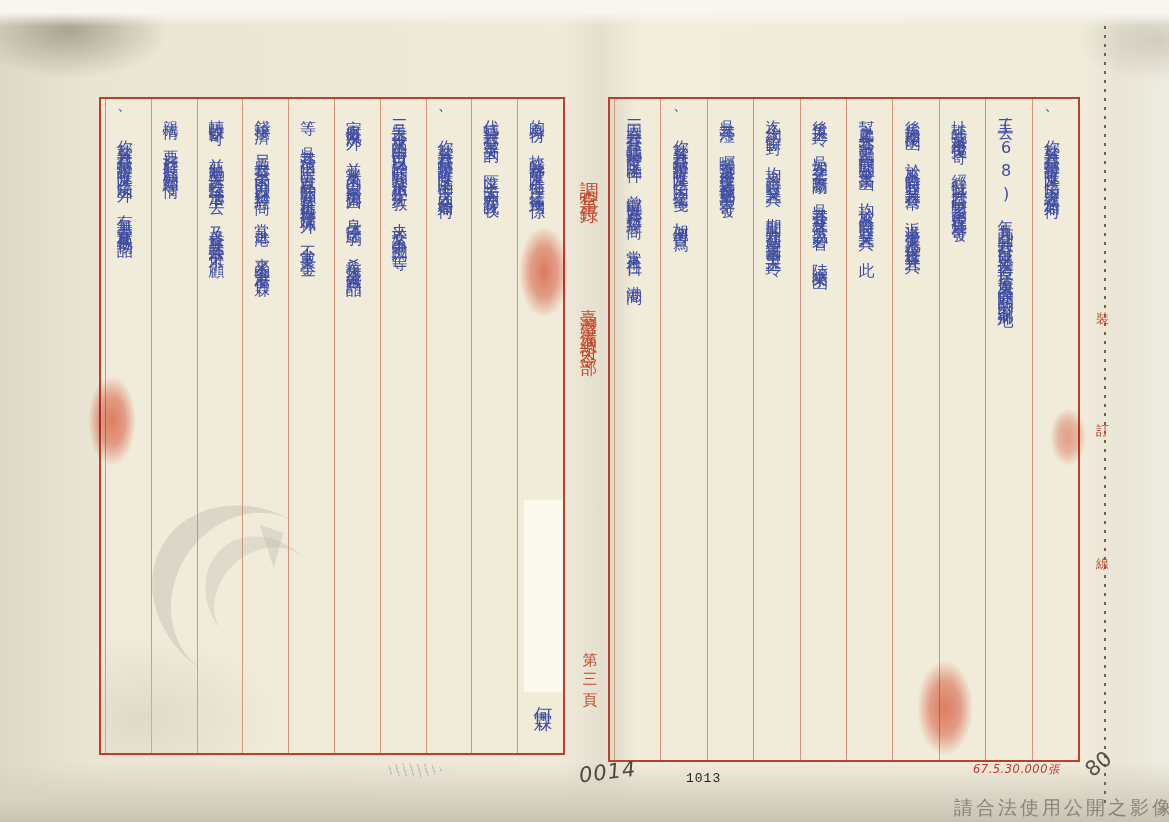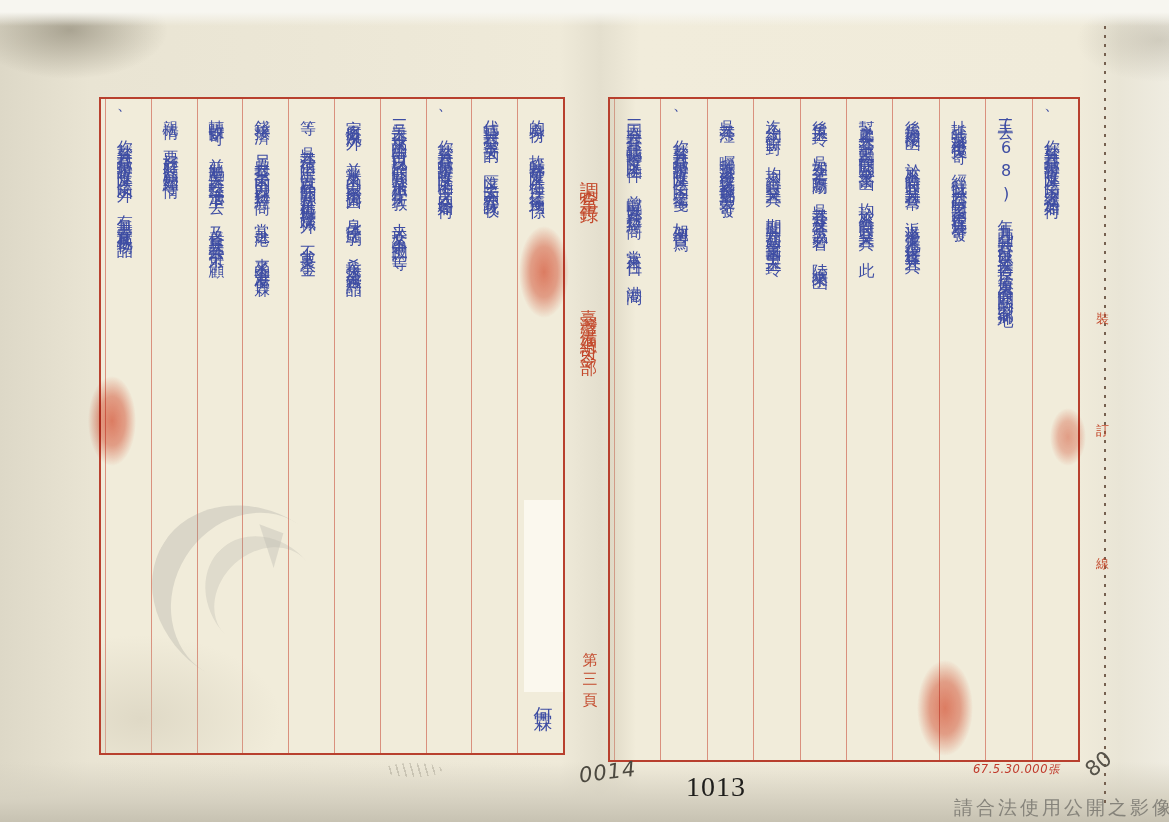--- a/index.html
+++ b/index.html
@@ -58,21 +58,21 @@
     position:absolute; left:531px; top:692px; writing-mode:vertical-rl; text-orientation:upright;
     color:#3e4da3; font-size:19px; letter-spacing:6px;
   }
   .binding-line{
     position:absolute; left:1104px; top:26px; height:778px; width:2px;
     background:repeating-linear-gradient(to bottom, #75604f 0px, #75604f 3px, rgba(0,0,0,0) 3px, rgba(0,0,0,0) 9px);
   }
   .binding-char{ position:absolute; left:1096px; color:#c3492c; font-size:13px; font-family:"DejaVu Serif", serif; }
   .bc-0{ top:310px; } .bc-1{ top:422px; } .bc-2{ top:555px; }
   .print-code{ position:absolute; left:973px; top:762px; color:#c0392b; font-size:11.5px; letter-spacing:.5px;font-style:italic; }
-  .archive-no{ position:absolute; left:686px; top:771px; color:#1e1d1b; font-family:Liberation Serif, serif; font-size:28px; letter-spacing:1px; }
+  .archive-no{ position:absolute; left:686px; top:771px; color:#1e1d1b; font-family:Liberation Mono, monospace; font-size:13px; letter-spacing:1px; }
   .pencil-0014{ position:absolute; left:579px; top:760px; color:#4b483f; font-size:21px; font-style:italic; transform:rotate(-7deg); letter-spacing:1px; }
   .pencil-80{ position:absolute; left:1085px; top:752px; color:#56534a; font-size:21px; transform:rotate(-38deg); }
   .img-watermark{
     position:absolute; left:954px; top:795px; color:rgba(125,123,115,.9);
     font-family:"DejaVu Serif", serif; font-size:19px; letter-spacing:3px; white-space:nowrap;
   }
   .logo-wm{ position:absolute; left:148px; top:490px; width:200px; height:210px; pointer-events:none; opacity:.55; }
   .logo-arc{ position:absolute; border-radius:50%; border:0 solid rgba(148,148,144,.45); }
   .arc1{ left:0; top:20px; width:180px; height:175px; border-left-width:26px; transform:rotate(32deg); }
   .arc2{ left:52px; top:52px; width:110px; height:110px; border-left-width:20px; transform:rotate(48deg); opacity:.8; }

